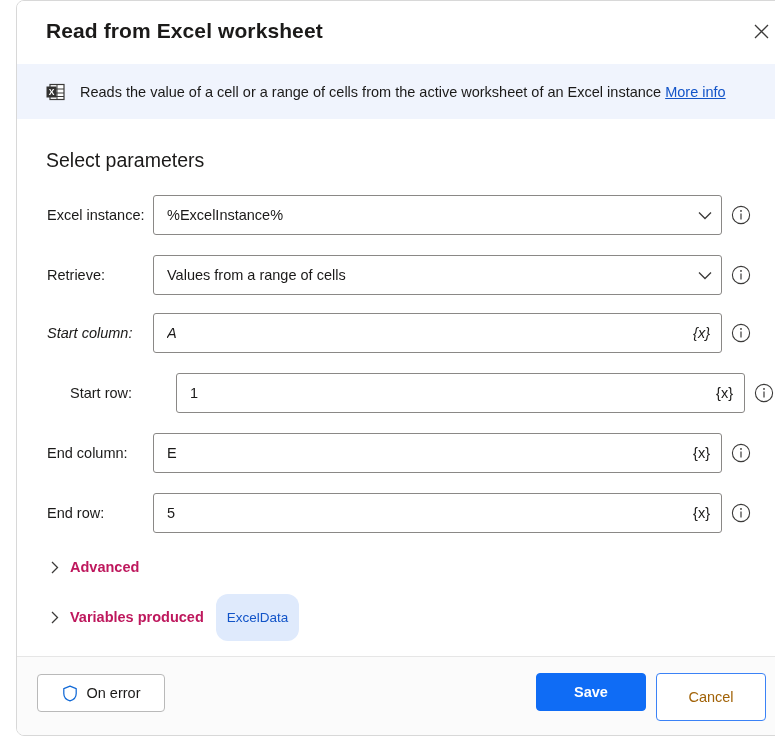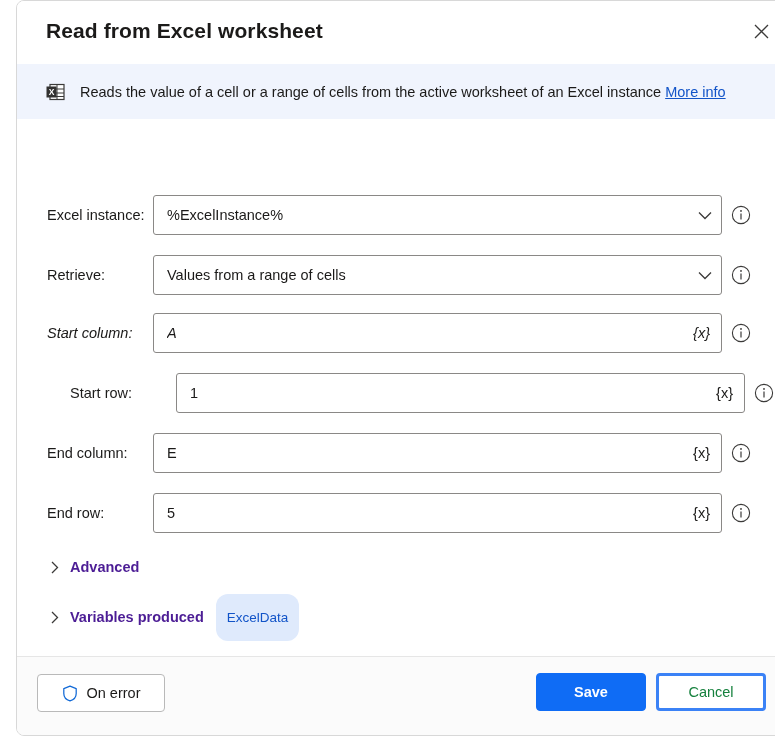--- a/index.html
+++ b/index.html
@@ -193,21 +193,21 @@
     height: 16px;
     flex: 0 0 auto;
     display: flex;
     align-items: center;
     justify-content: center;
   }
   .expander-label {
     margin-left: 7px;
     font-size: 14.5px;
     font-weight: bold;
-    color: #4c1d95;
+    color: #be185d;
     white-space: nowrap;
   }
   .var-chip {
     margin-left: 12px;
     height: 23px;
     padding: 12px 11px;
     border-radius: 12px;
     background: #dfeafc;
     color: #1254c8;
     font-size: 13.5px;
@@ -262,24 +262,24 @@
     height: 38px;
     background: #0f6cf5;
     border: 1px solid #0f6cf5;
     color: #ffffff;
     font-weight: bold;
   }
   .btn-cancel {
     left: 639px;
     top: 672px;
     width: 110px;
-    height: 38px;
-    background: #ffffff;
-    border: 3px solid #3b82f6;
-    color: #15803d;
+    height: 48px;
+    background: #ffffff;
+    border: 1px solid #3b82f6;
+    color: #a16207;
   }
   .footer-abs { position: absolute; }
 
   .resize-grip {
     position: absolute;
     right: 4px;
     bottom: 3px;
     width: 14px;
     height: 14px;
     cursor: nwse-resize;
@@ -314,20 +314,21 @@
       </svg>
     </span>
     <span class="banner-text">
       <span>Reads the value of a cell or a range of cells from the active worksheet of an Excel instance</span>
       <span class="banner-link">More info</span>
     </span>
   </div>
 
   <div class="body-area">
 
+    <div class="section-title">Select parameters</div>
 
     <div class="field-row" style="top:136px;">
       <div class="field-label">Retrieve:</div>
       <div class="control dropdown">
         <span class="control-value">Values from a range of cells</span>
         <span class="chevron">
           <svg width="14" height="9" viewBox="0 0 14 9" aria-hidden="true">
             <path d="M1 1.5 L7 7.5 L13 1.5" stroke="#3b3a39" stroke-width="1.3" fill="none"></path>
           </svg>
         </span>

